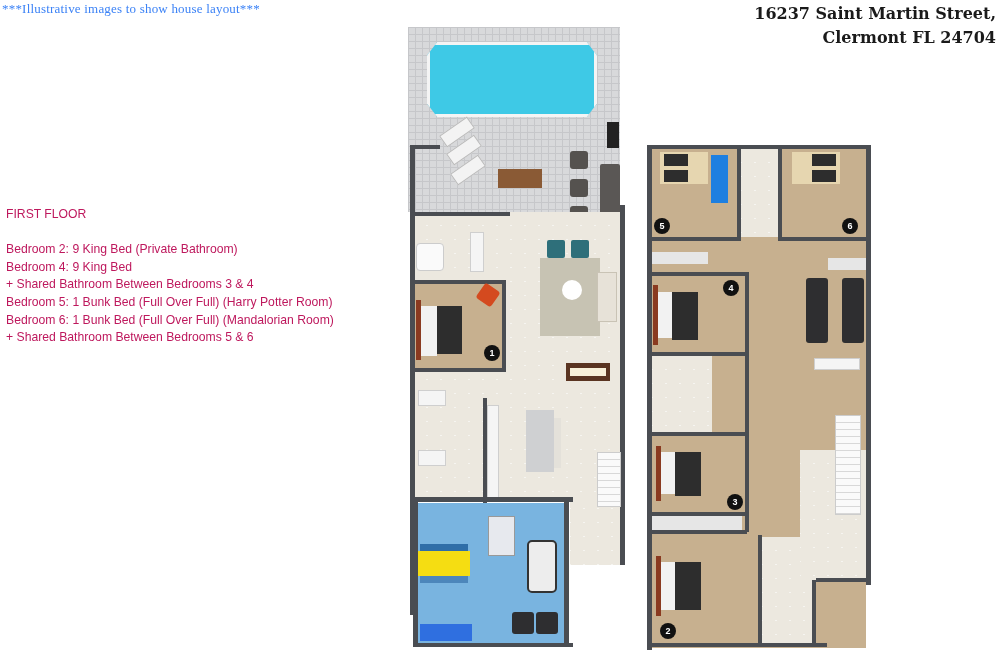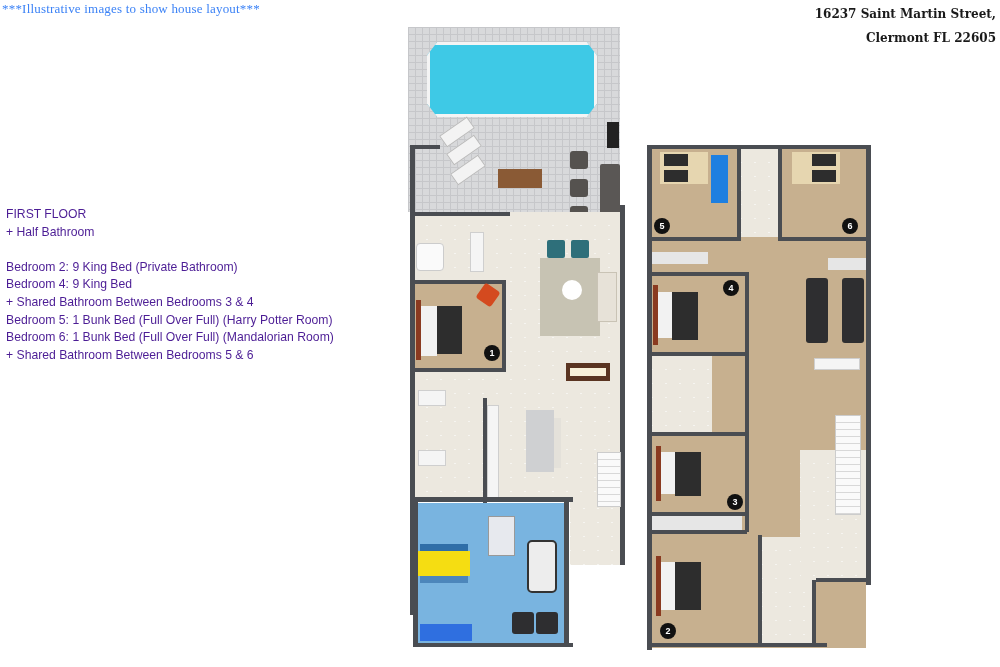--- a/index.html
+++ b/index.html
@@ -1,22 +1,22 @@
 <!DOCTYPE html>
 <html><head>
 <meta charset="utf-8">
 <style>
   * { margin:0; padding:0; box-sizing:border-box; }
   html, body { width:1000px; height:667px; background:#ffffff; overflow:hidden; }
   body { position:relative; font-family:"Liberation Sans", sans-serif; }
 
   .disclaimer { position:absolute; left:2px; top:1px; font-size:13px; color:#3b82f6; letter-spacing:0.2px; font-family:Liberation Serif, serif; }
-  .address { position:absolute; right:4px; top:2px; text-align:right; font-family:"DejaVu Serif", serif; font-weight:bold; font-size:12px; line-height:24px; color:#1a1a1a; }
+  .address { position:absolute; right:4px; top:2px; text-align:right; font-family:"DejaVu Serif", serif; font-weight:bold; font-size:16px; line-height:24px; color:#1a1a1a; }
 
-  .legend { position:absolute; left:6px; top:206px; font-size:12.2px; color:#4c1d95; line-height:17.6px; }
+  .legend { position:absolute; left:6px; top:206px; font-size:12.2px; color:#be185d; line-height:17.6px; }
   .legend .gap { height:17.6px; }
 
   
   .plan { position:absolute; }
   .wall { position:absolute; background:#4a4d52; }
   .wallL { position:absolute; background:#e6e6e6; }
   .room { position:absolute; }
   .tile { background-color:#ece8df;
     background-image:linear-gradient(45deg, rgba(255,255,255,0.55) 1px, transparent 1px), linear-gradient(-45deg, rgba(255,255,255,0.55) 1px, transparent 1px);
     background-size:14px 14px; }
@@ -35,26 +35,25 @@
   .chair { background:#2e2e30; border-radius:3px; }
   .stairs { background:repeating-linear-gradient(180deg, #fafafa 0 6px, #d8d8d8 6px 7px); }
   .counter { background:#f5f5f5; border:1px solid #cfcfcf; }
 </style>
 </head>
 <body>
 
 <div class="disclaimer">***Illustrative images to show house layout***</div>
 <div class="address">
   <div>16237 Saint Martin Street,</div>
-  <div>Clermont FL 22605</div>
+  <div>Clermont FL 24704</div>
 </div>
 
 <div class="legend">
   <div>FIRST FLOOR</div>
-  <div>+ Half Bathroom</div>
   <div class="gap"></div>
   <div>Bedroom 2: 9 King Bed (Private Bathroom)</div>
   <div>Bedroom 4: 9 King Bed</div>
   <div>+ Shared Bathroom Between Bedrooms 3 &amp; 4</div>
   <div>Bedroom 5: 1 Bunk Bed (Full Over Full)  (Harry Potter Room)</div>
   <div>Bedroom 6: 1 Bunk Bed (Full Over Full) (Mandalorian Room)</div>
   <div>+ Shared Bathroom Between Bedrooms 5 &amp; 6</div>
 </div>
 
 <div class="plan" style="left:0;top:0;width:1000px;height:667px;">

